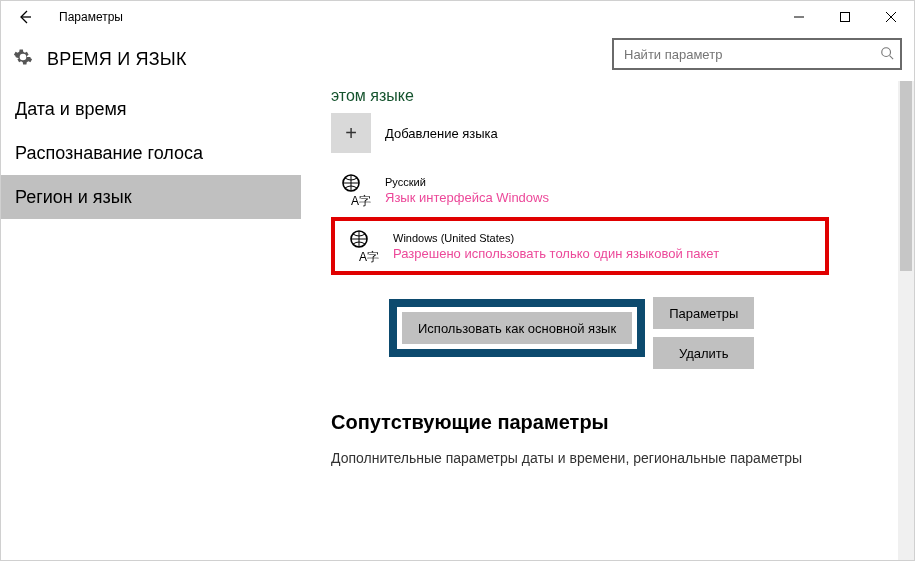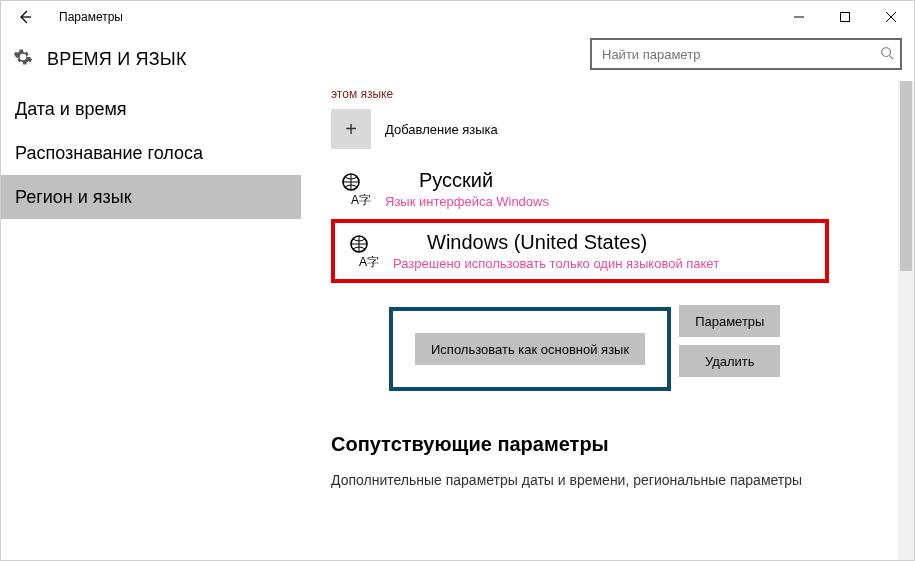--- a/index.html
+++ b/index.html
@@ -38,21 +38,21 @@
     height: 48px;
     display: flex;
     align-items: center;
     justify-content: space-between;
     padding: 0 12px 6px 12px;
   }
   .header-left { display: flex; align-items: center; gap: 14px; margin-top: 11px; }
   .gear { font-size: 18px; color: #444; }
   .page-title { font-size: 18px; font-weight: 400; letter-spacing: 0.2px; }
   .search-box {
-    width: 312px; height: 32px;
+    width: 290px; height: 32px;
     border: 2px solid #6a6a6a;
     display: flex; align-items: center;
     padding: 0 6px 0 10px;
     color: #666;
     position: relative;
   }
   .search-box input {
     border: none; outline: none;
     font-family: inherit; font-size: 13px;
     flex: 1; color: #555;
@@ -91,21 +91,21 @@
     width: 16px; height: 100%;
     background: #f0f0f0;
   }
   .scroll-thumb {
     position: absolute;
     left: 2px; width: 12px;
     top: 0; height: 190px;
     background: #c6c6c6;
   }
 
-  .truncated-line { font-size: 12px; color: #7f1d1d; }
+  .truncated-line { font-size: 16px; color: #14532d; }
 
   .add-lang {
     display: flex; align-items: center;
     margin-top: 8px; margin-bottom: 16px;
   }
   .add-tile {
     width: 40px; height: 40px;
     background: #d9d9d9;
     display: flex; align-items: center; justify-content: center;
     font-size: 20px; color: #333;
@@ -116,33 +116,33 @@
     margin-top: 8px;
     padding: 4px 6px;
   }
   .lang-icon {
     width: 34px; height: 34px;
     margin-right: 14px;
     position: relative;
   }
   .lang-icon svg { width: 34px; height: 34px; }
   .lang-text { display: flex; flex-direction: column; }
-  .lang-name { font-size: 20px; margin-left: 34px; }
+  .lang-name { font-size: 11px; }
   .lang-sub { font-size: 13px; color: #ec4899; margin-top: 2px; }
 
   .hl-box {
     border: 4px solid #e00000;
     margin-top: 6px;
     padding: 4px 10px 4px 4px;
     width: 498px;
   }
   .hl-btn-box {
-    border: 4px solid #0c4a6e;
+    border: 8px solid #0c4a6e;
     display: inline-block;
-    padding: 22px;
+    padding: 5px;
     margin-top: 12px;
   }
 
   .btn-row {
     display: flex;
     gap: 8px;
     margin-top: 12px;
     margin-left: 58px;
     align-items: flex-start;
   }

